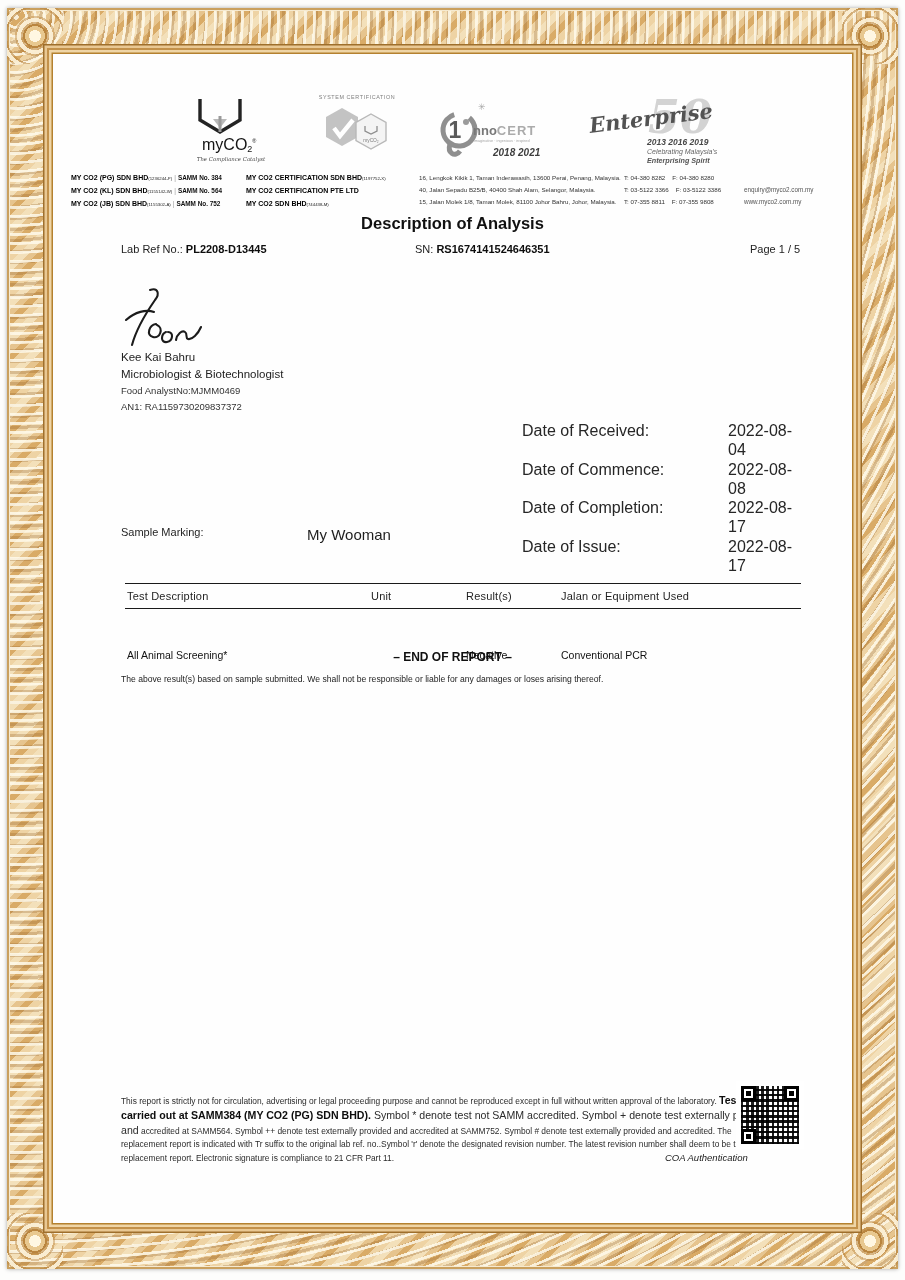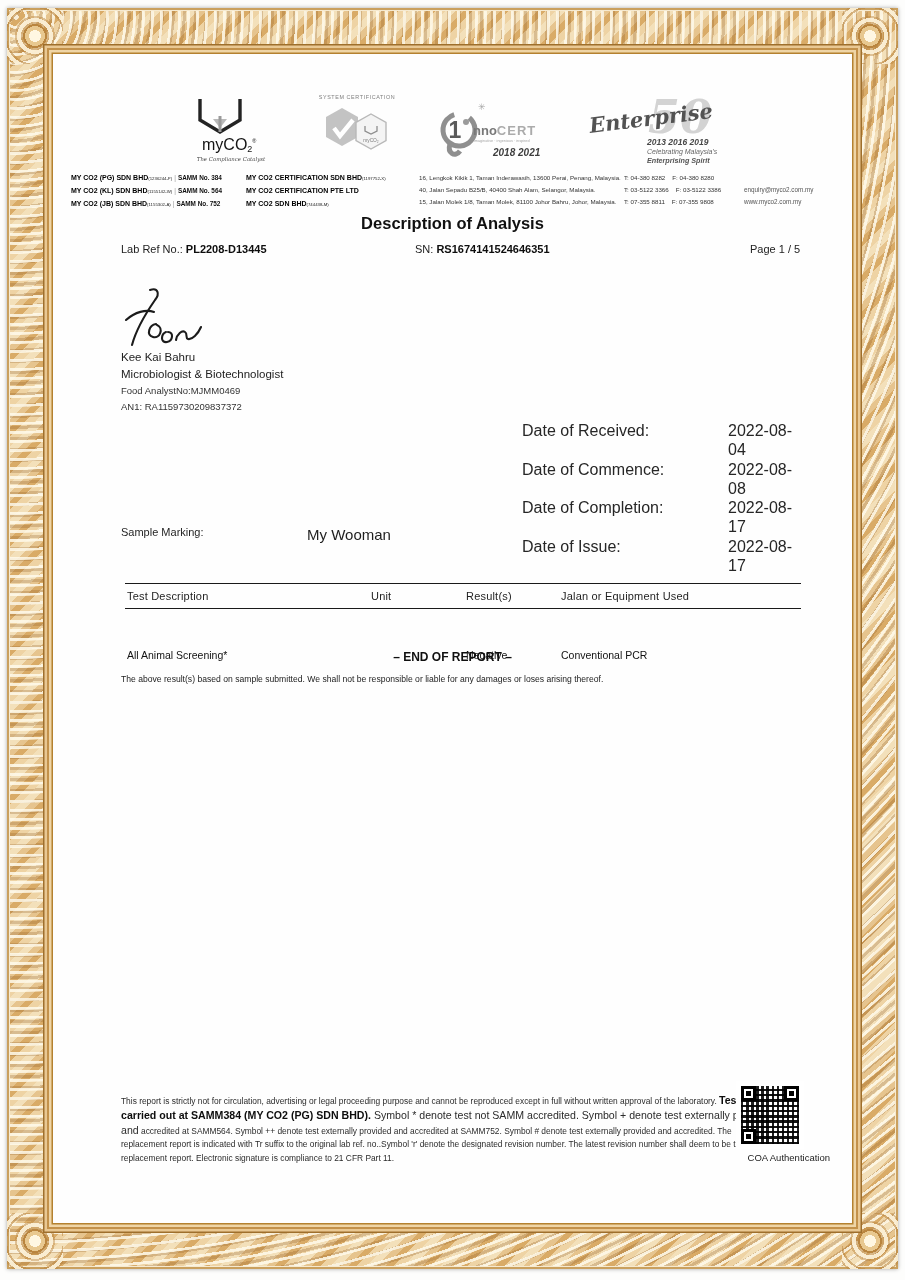--- a/index.html
+++ b/index.html
@@ -79,21 +79,21 @@
   .foot{position:absolute;left:68px;top:1040px;width:656px;font-size:8.4px;line-height:13.8px;color:#2b2b2b;}
   .foot .big{font-size:10.6px}
   .foot b{color:#0d0d0d}
   .qr{position:absolute;left:688px;top:1032px;width:58px;height:58px;box-shadow:0 0 0 5px #fff;
     background:
       repeating-linear-gradient(90deg, rgba(0,0,0,.88) 0 2.4px, rgba(0,0,0,0) 2.4px 5.1px),
       repeating-linear-gradient(0deg, #141414 0 2.4px, #ffffff 2.4px 5.3px);}
   .qr i{position:absolute;width:15px;height:15px;background:#fff;border:3px solid #000;box-sizing:border-box;}
   .qr i::after{content:'';position:absolute;inset:2px;background:#000;}
   .qr .tl{left:0;top:0}.qr .tr{right:0;top:0}.qr .bl{left:0;bottom:0}
-  .qrcap{position:absolute;left:612px;top:1098px;width:165px;text-align:right;font-size:9.5px;color:#222;}
+  .qrcap{position:absolute;left:612px;top:1098px;width:165px;text-align:left;font-size:9.5px;color:#222;font-style:italic;}
 </style>
 </head>
 <body>
 
 <div class="stage">
   <div class="frame">
     <div class="corner tl"></div>
     <div class="corner tr"></div>
     <div class="corner bl"></div>
     <div class="corner br"></div>

